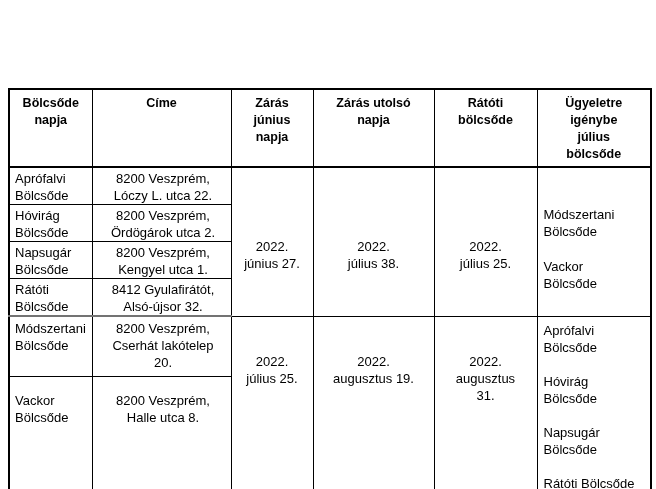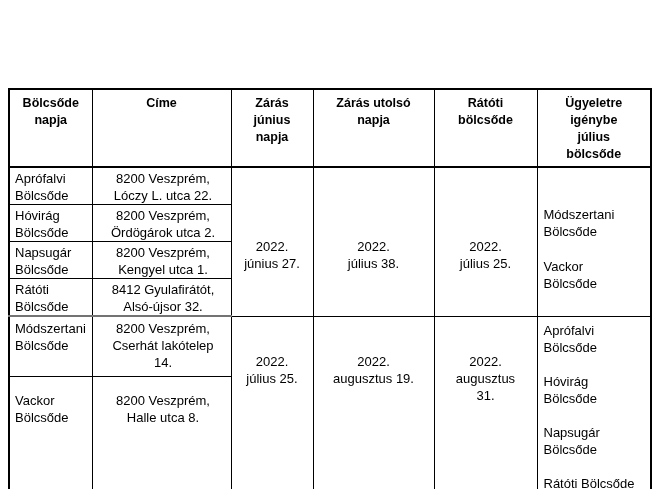--- a/index.html
+++ b/index.html
@@ -179,21 +179,21 @@
     </tr>
 
     <tr style="height:54px" class="row-modszertani">
       <td class="name-cell">
             <div>Módszertani</div>
             <div>Bölcsőde</div>
           </td>
       <td class="addr-cell">
             <div>8200 Veszprém,</div>
             <div>Cserhát lakótelep</div>
-            <div>14.</div>
+            <div>20.</div>
           </td>
       <td class="date-cell b2-date" rowspan="2">
             <div>2022.</div>
             <div>július 25.</div>
           </td>
       <td class="date-cell b2-date" rowspan="2">
             <div>2022.</div>
             <div>augusztus 19.</div>
           </td>
       <td class="date-cell b2-date" rowspan="2">

